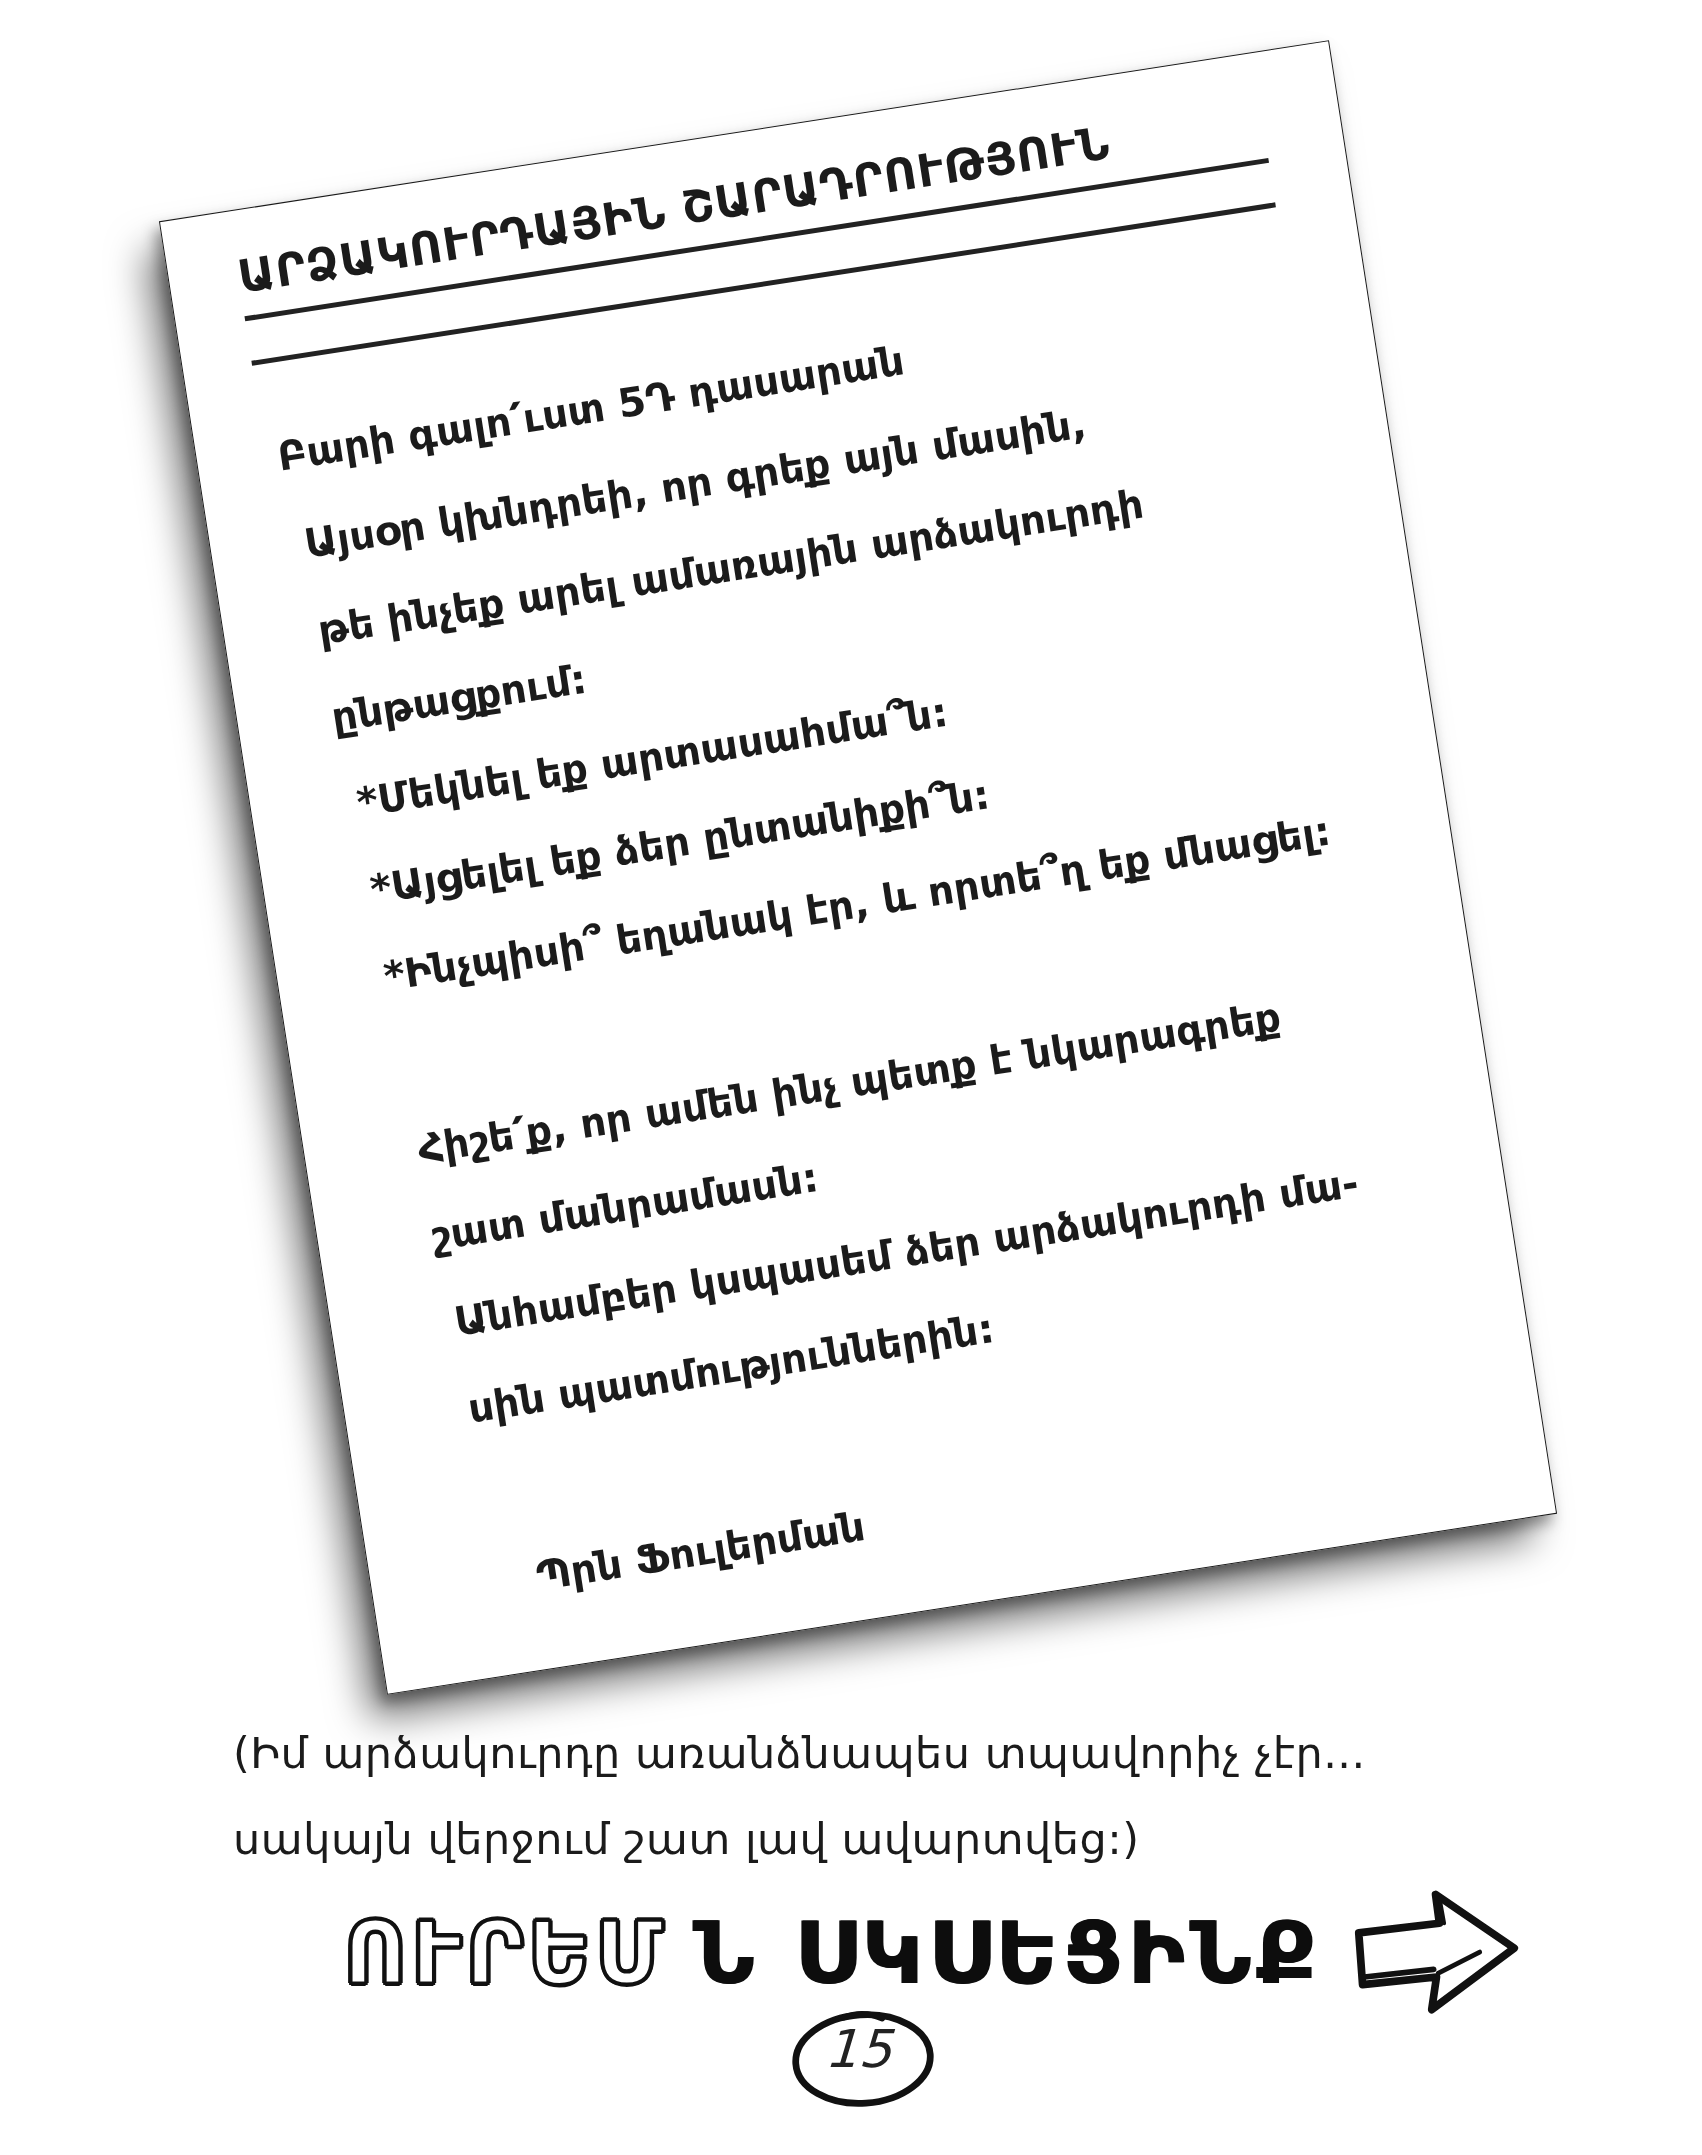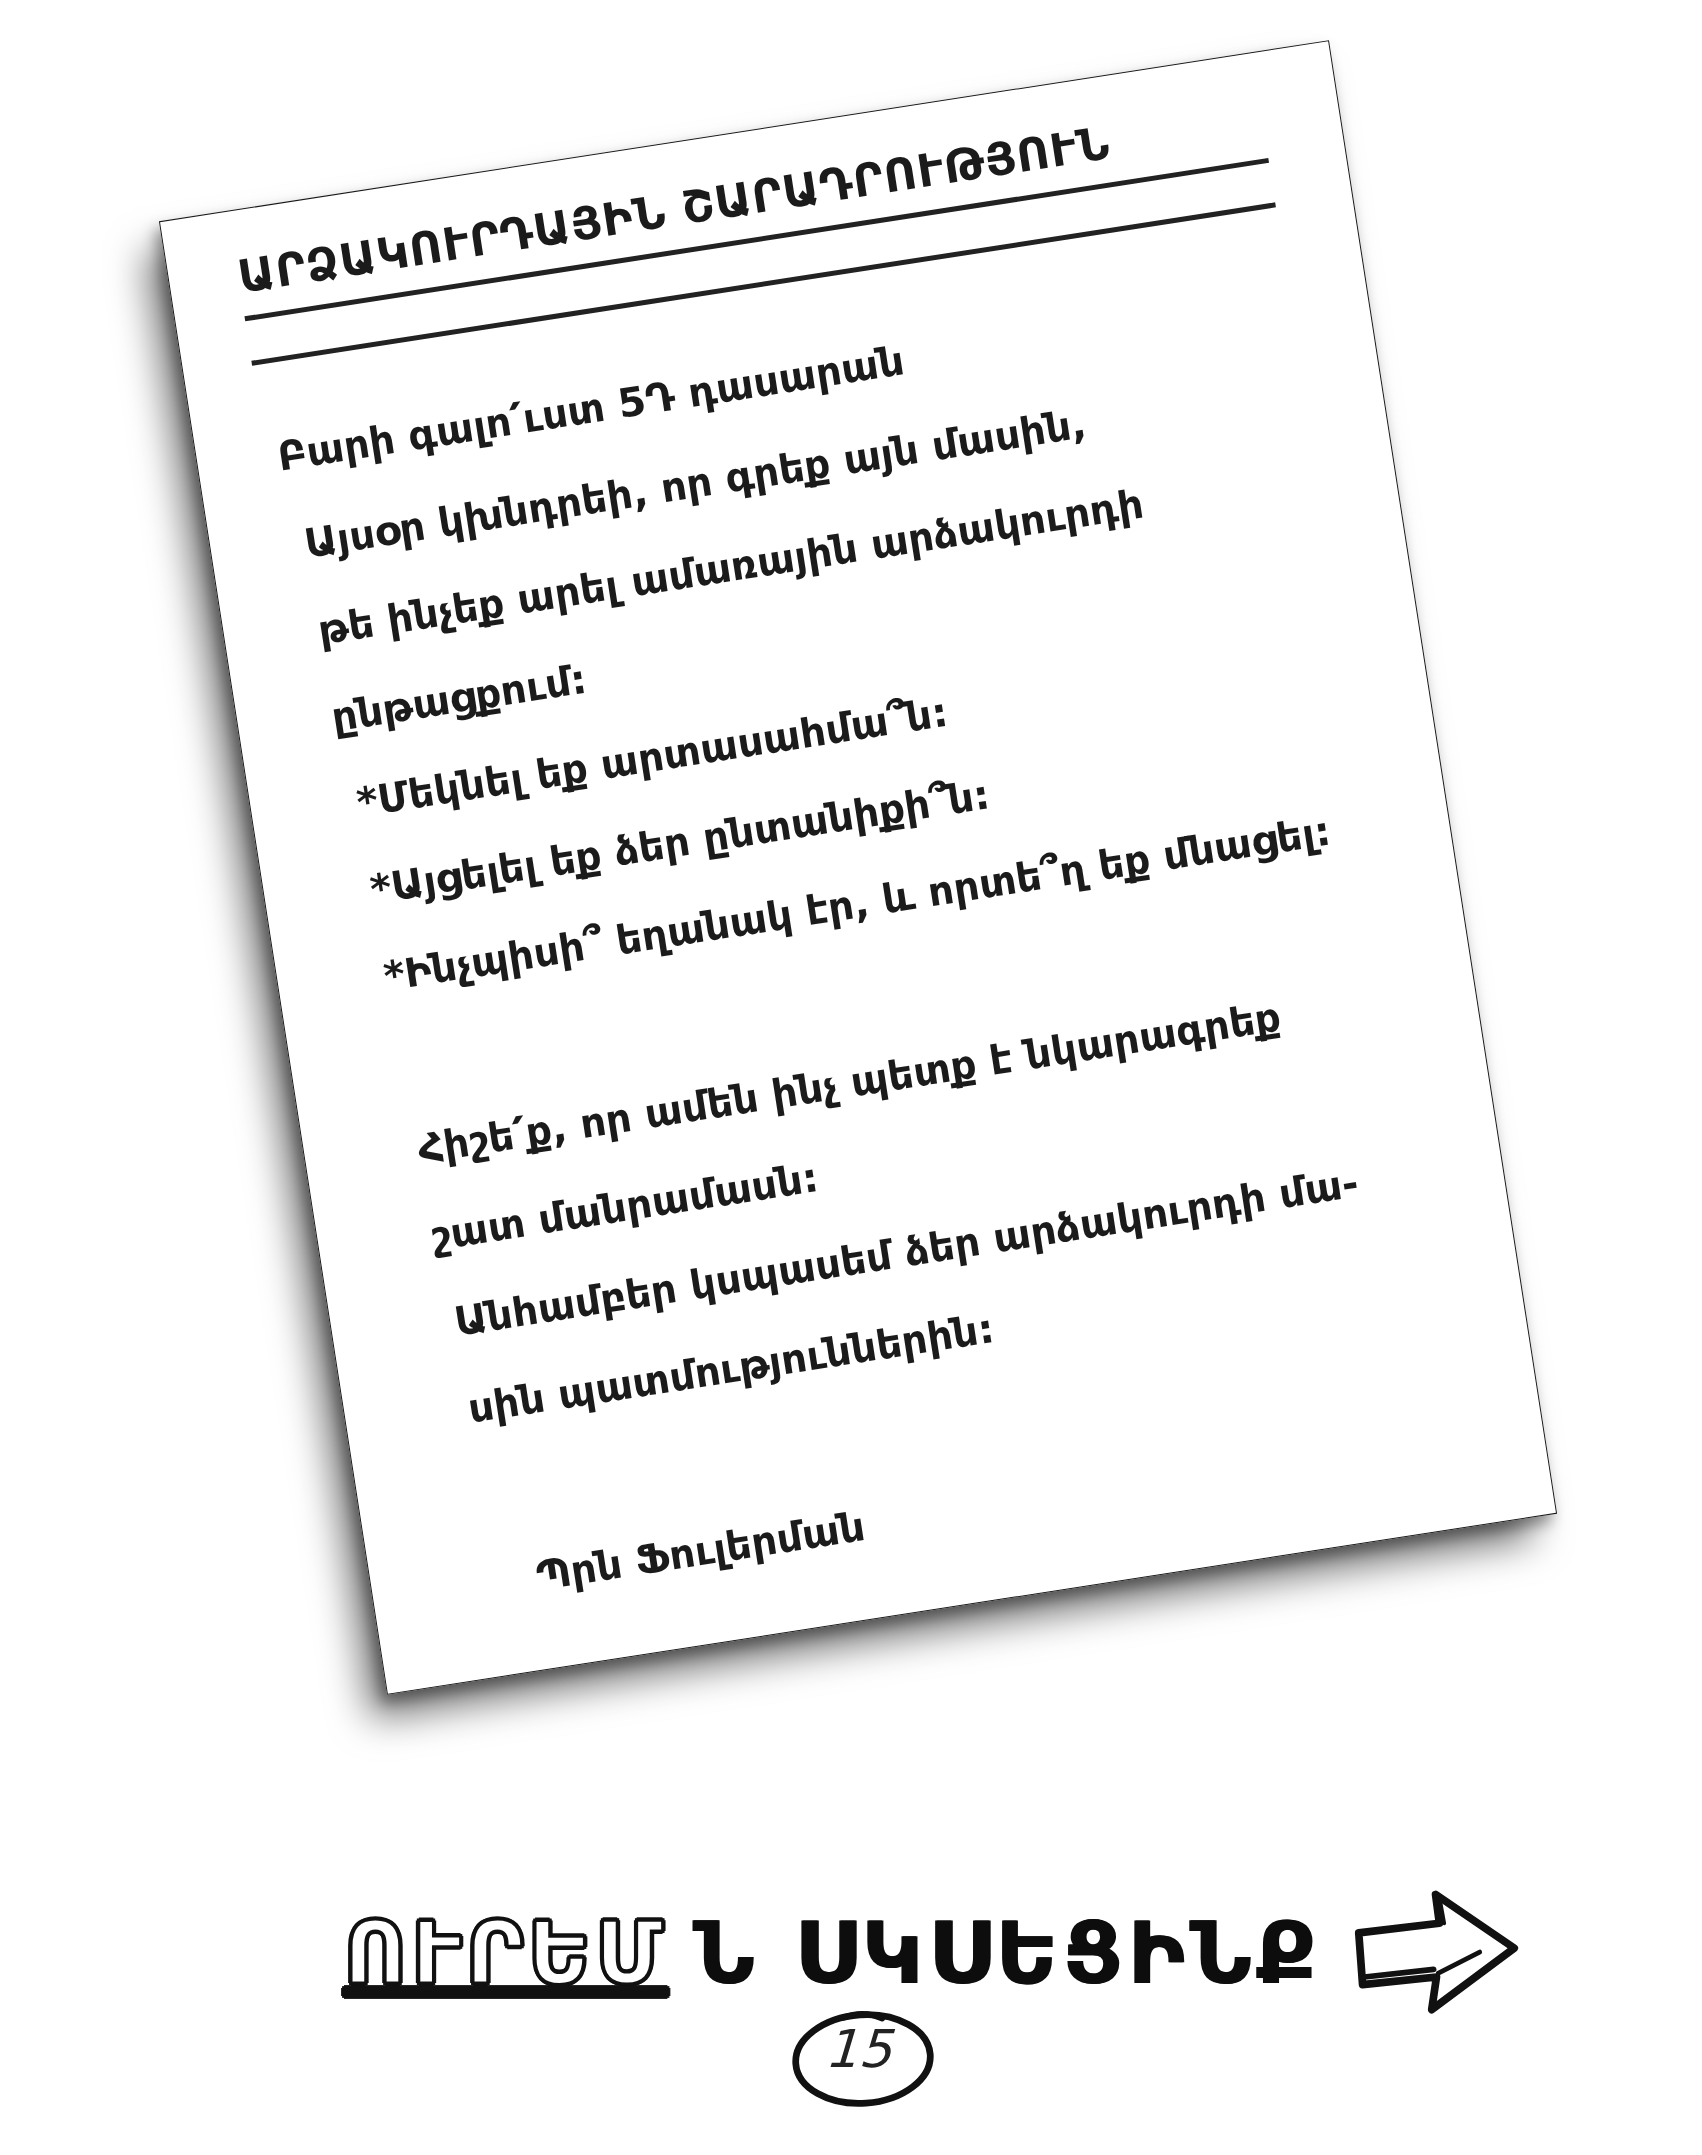--- a/index.html
+++ b/index.html
@@ -35,21 +35,20 @@
   .headline{
     position:absolute;left:344px;top:1881px;display:flex;align-items:center;gap:25px;
   }
   .headline .txt{font-size:86px;font-weight:bold;letter-spacing:4.8px;white-space:nowrap;line-height:1;}
   .headline .outline{
     color:#ffffff;
     -webkit-text-stroke:2.9px #111;
     text-shadow:
       2.9px 0 0 #111,-2.9px 0 0 #111,0 2.9px 0 #111,0 -2.9px 0 #111,
       1.9px 1.9px 0 #111,-1.9px 1.9px 0 #111,1.9px -1.9px 0 #111,-1.9px -1.9px 0 #111;
-    text-decoration: underline;
   }
   .headline .solid{color:#0d0d0d;text-shadow:1.4px 0 0 #0d0d0d;text-align:right;}
   .arrow-wrap{width:183px;height:144px;}
   
   .pagenum{
     position:absolute;left:786px;top:2006px;width:154px;height:106px;
   }
   .pagenum svg{position:absolute;left:0;top:0;}
   .pagenum .num{
     position:absolute;left:0;top:13.4px;width:154px;text-align:center;
@@ -87,20 +86,24 @@
     </div>
 
     <div class="para3">
       <div class="line">Անհամբեր կսպասեմ ձեր արձակուրդի մա-</div>
       <div class="line">սին պատմություններին:</div>
     </div>
 
     <div class="line signature">Պրն Ֆուլերման</div>
   </div>
 
+  <div class="aside">
+    <div class="aline">(Իմ արձակուրդը առանձնապես տպավորիչ չէր...</div>
+    <div class="aline">սակայն վերջում շատ լավ ավարտվեց:)</div>
+  </div>
 
   <div class="headline">
     <span class="txt outline">ՈՒՐԵՄ</span>
     <span class="txt solid">Ն ՍԿՍԵՑԻՆՔ</span>
     <span class="arrow-wrap">
       <svg width="183" height="144" viewBox="0 0 190 150" xmlns="http://www.w3.org/2000/svg">
         <path d="M14 54 L98 44 L94 14 L176 70 L90 134 L95 100 L18 108 Z" fill="#ffffff" stroke="#111" stroke-width="8" stroke-linejoin="round"></path>
         <path d="M20 100 L92 92" stroke="#111" stroke-width="6" stroke-linecap="round"></path>
         <path d="M97 96 L140 74" stroke="#111" stroke-width="5" stroke-linecap="round"></path>
         <path d="M99 22 L103 44" stroke="#111" stroke-width="4" stroke-linecap="round"></path>

